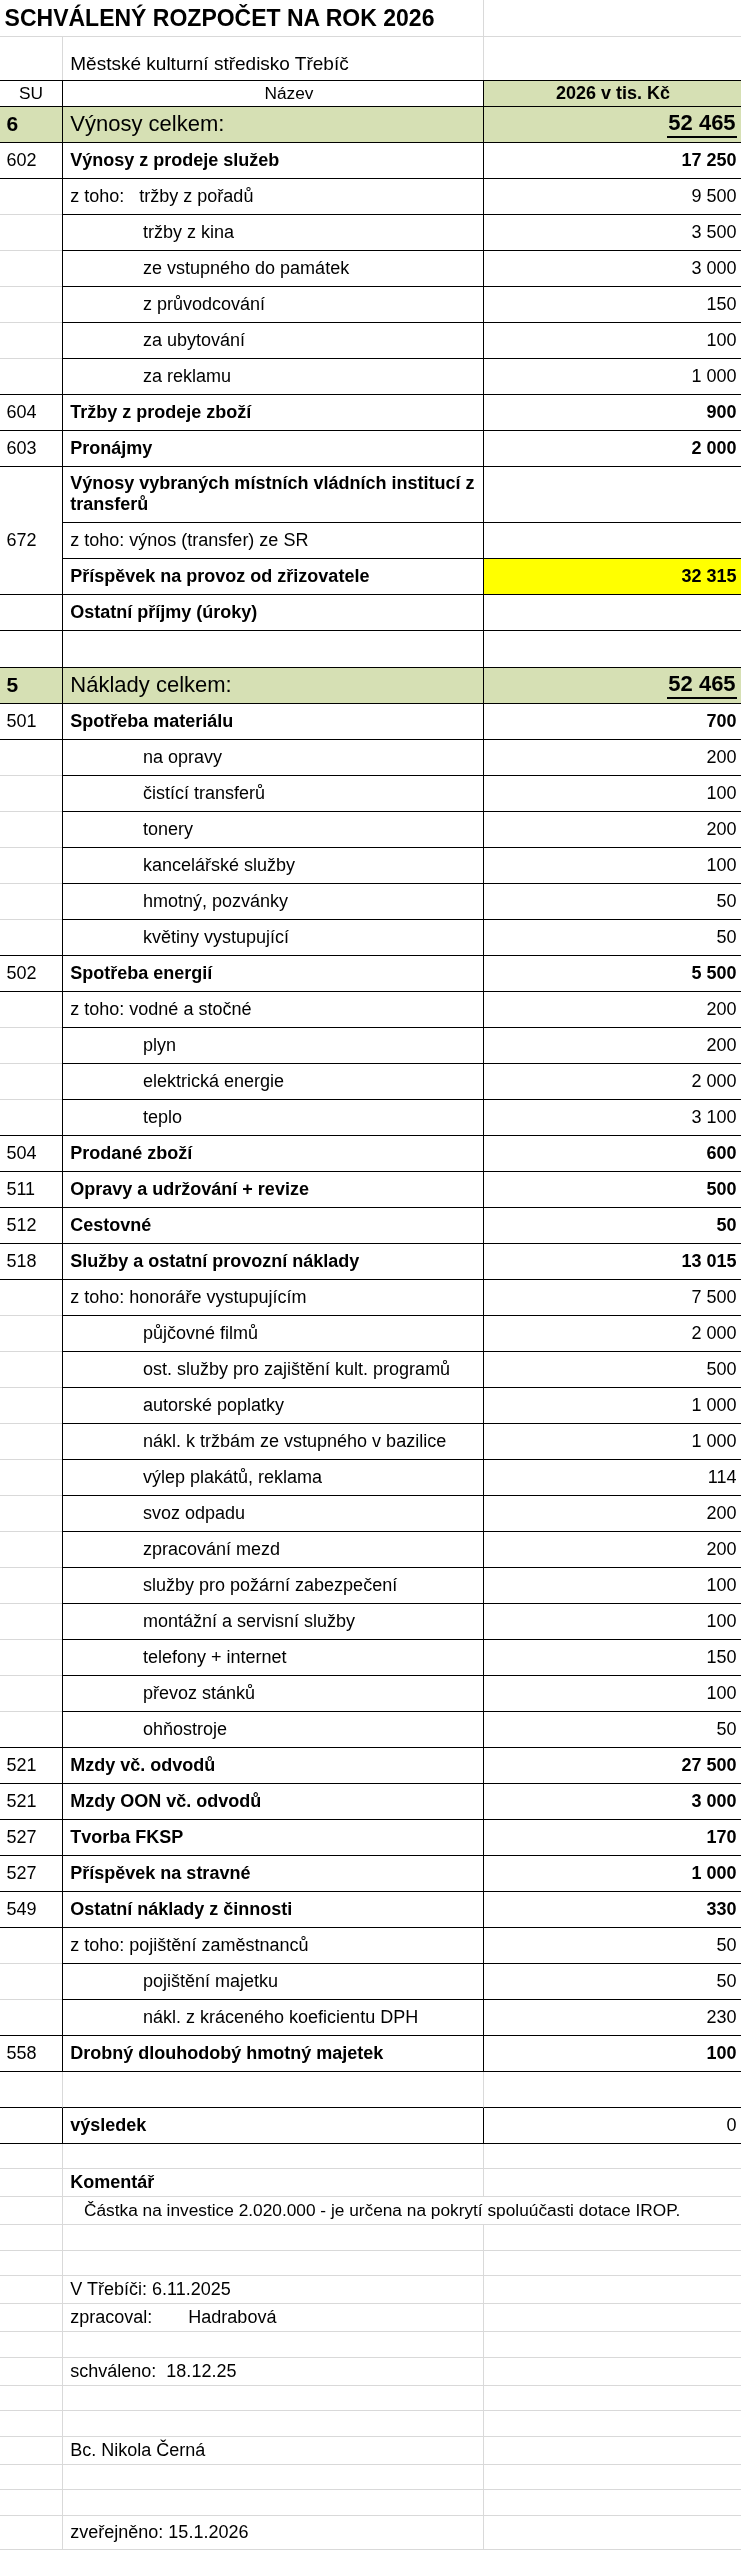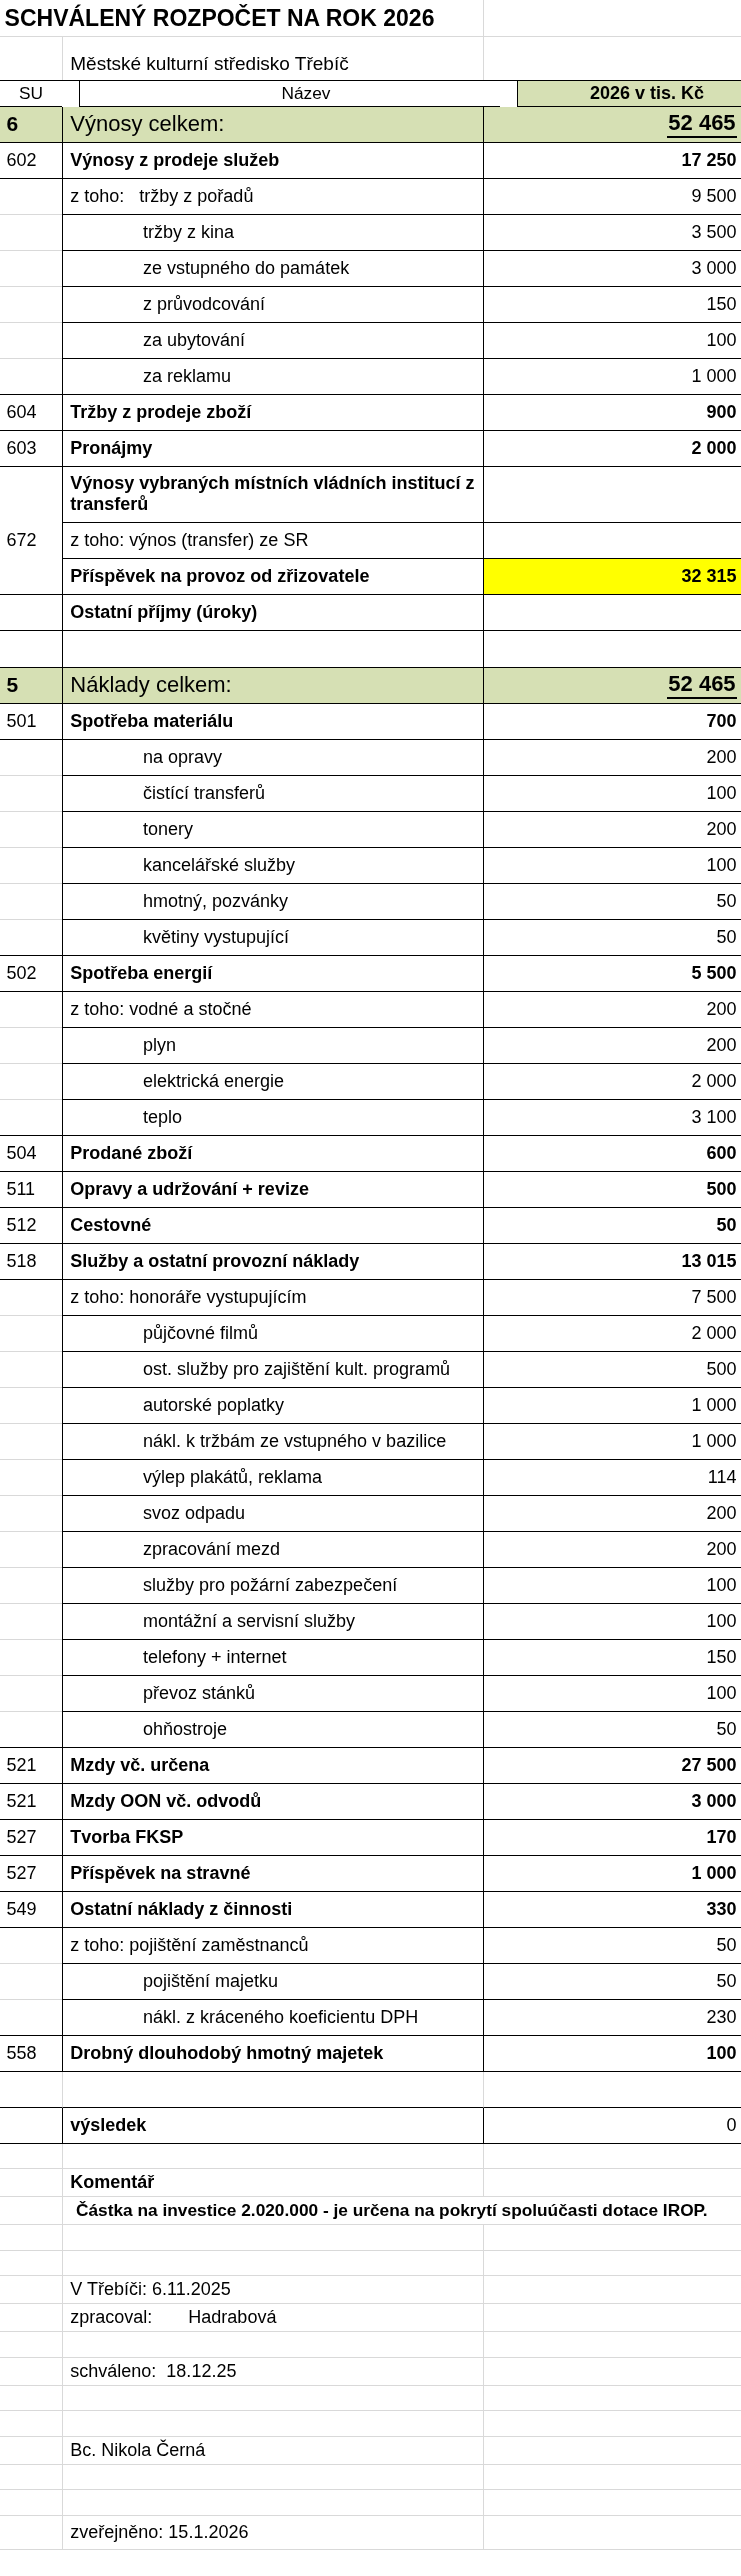--- a/index.html
+++ b/index.html
@@ -5,34 +5,34 @@
   html,body{margin:0;padding:0;background:#fff;}
   .sheet{
     position:relative;width:742px;height:2576px;background:#ffffff;overflow:hidden;
     font-family:"Liberation Sans","DejaVu Sans",sans-serif;color:#000;
   }
   .row{display:flex;box-sizing:border-box;}
   .c{box-sizing:border-box;display:flex;align-items:center;overflow:visible;flex:0 0 auto;}
   .c-su{width:62px;padding-left:6.4px;font-size:18px;}
   .c-name{width:421px;padding-left:7.3px;font-size:18px;white-space:pre;}
   .c-val{width:259px;padding-right:5.5px;font-size:18px;justify-content:flex-end;text-align:right;}
-  .c-wide{width:680px;padding-left:13px;font-size:17.3px;font-weight:700;white-space:pre;display:flex;align-items:center;}
+  .c-wide{width:680px;padding-left:21px;font-size:17.3px;font-weight:400;white-space:pre;display:flex;align-items:center;}
 
   
   .tb-b{border-bottom:0.9px solid #000;}
   .su-b{border-bottom:0.9px solid #000;}
   .su-g{border-bottom:0.9px solid var(--grid);}
   .hb-g{border-bottom:0.9px solid var(--grid);}
   .vl{border-left:0.9px solid #000;}
   .vl-g{border-left:0.9px solid var(--grid);}
 
   
   .k-title{height:37px;}
   .k-subtitle{height:44px;border-bottom:1.8px solid #000;}
-  .k-header{height:25.5px;gap:17px;}
+  .k-header{height:25.5px;}
   .k-grand{height:36px;background:var(--green);}
   .k-section,.k-item,.k-item2,.k-m2,.k-m3,.k-blank,.k-gap,.k-result{height:36px;}
   .k-blank{height:37px;}
   .k-m1{height:56px;}
   .k-tb{height:25.5px;}
   .k-note,.k-note2,.k-comment,.k-commentline{height:28px;}
   .k-last{height:34px;}
 
   
   .t-left{width:483px;padding-left:4.6px;font-weight:700;font-size:23px;border-bottom:0.9px solid var(--grid);display:flex;align-items:center;}
@@ -384,21 +384,21 @@
       </div>
       <div class="row k-item2">
         <div class="c c-su su-b"></div>
         <div class="c c-name tb-b vl ind">ohňostroje</div>
         <div class="c c-val tb-b vl">
           <span>50</span>
         </div>
       </div>
       <div class="row k-section">
         <div class="c c-su su-b">521</div>
-        <div class="c c-name tb-b vl">Mzdy vč. určena</div>
+        <div class="c c-name tb-b vl">Mzdy vč. odvodů</div>
         <div class="c c-val tb-b vl">
           <span>27 500</span>
         </div>
       </div>
       <div class="row k-section">
         <div class="c c-su su-b">521</div>
         <div class="c c-name tb-b vl">Mzdy OON vč. odvodů</div>
         <div class="c c-val tb-b vl">
           <span>3 000</span>
         </div>

